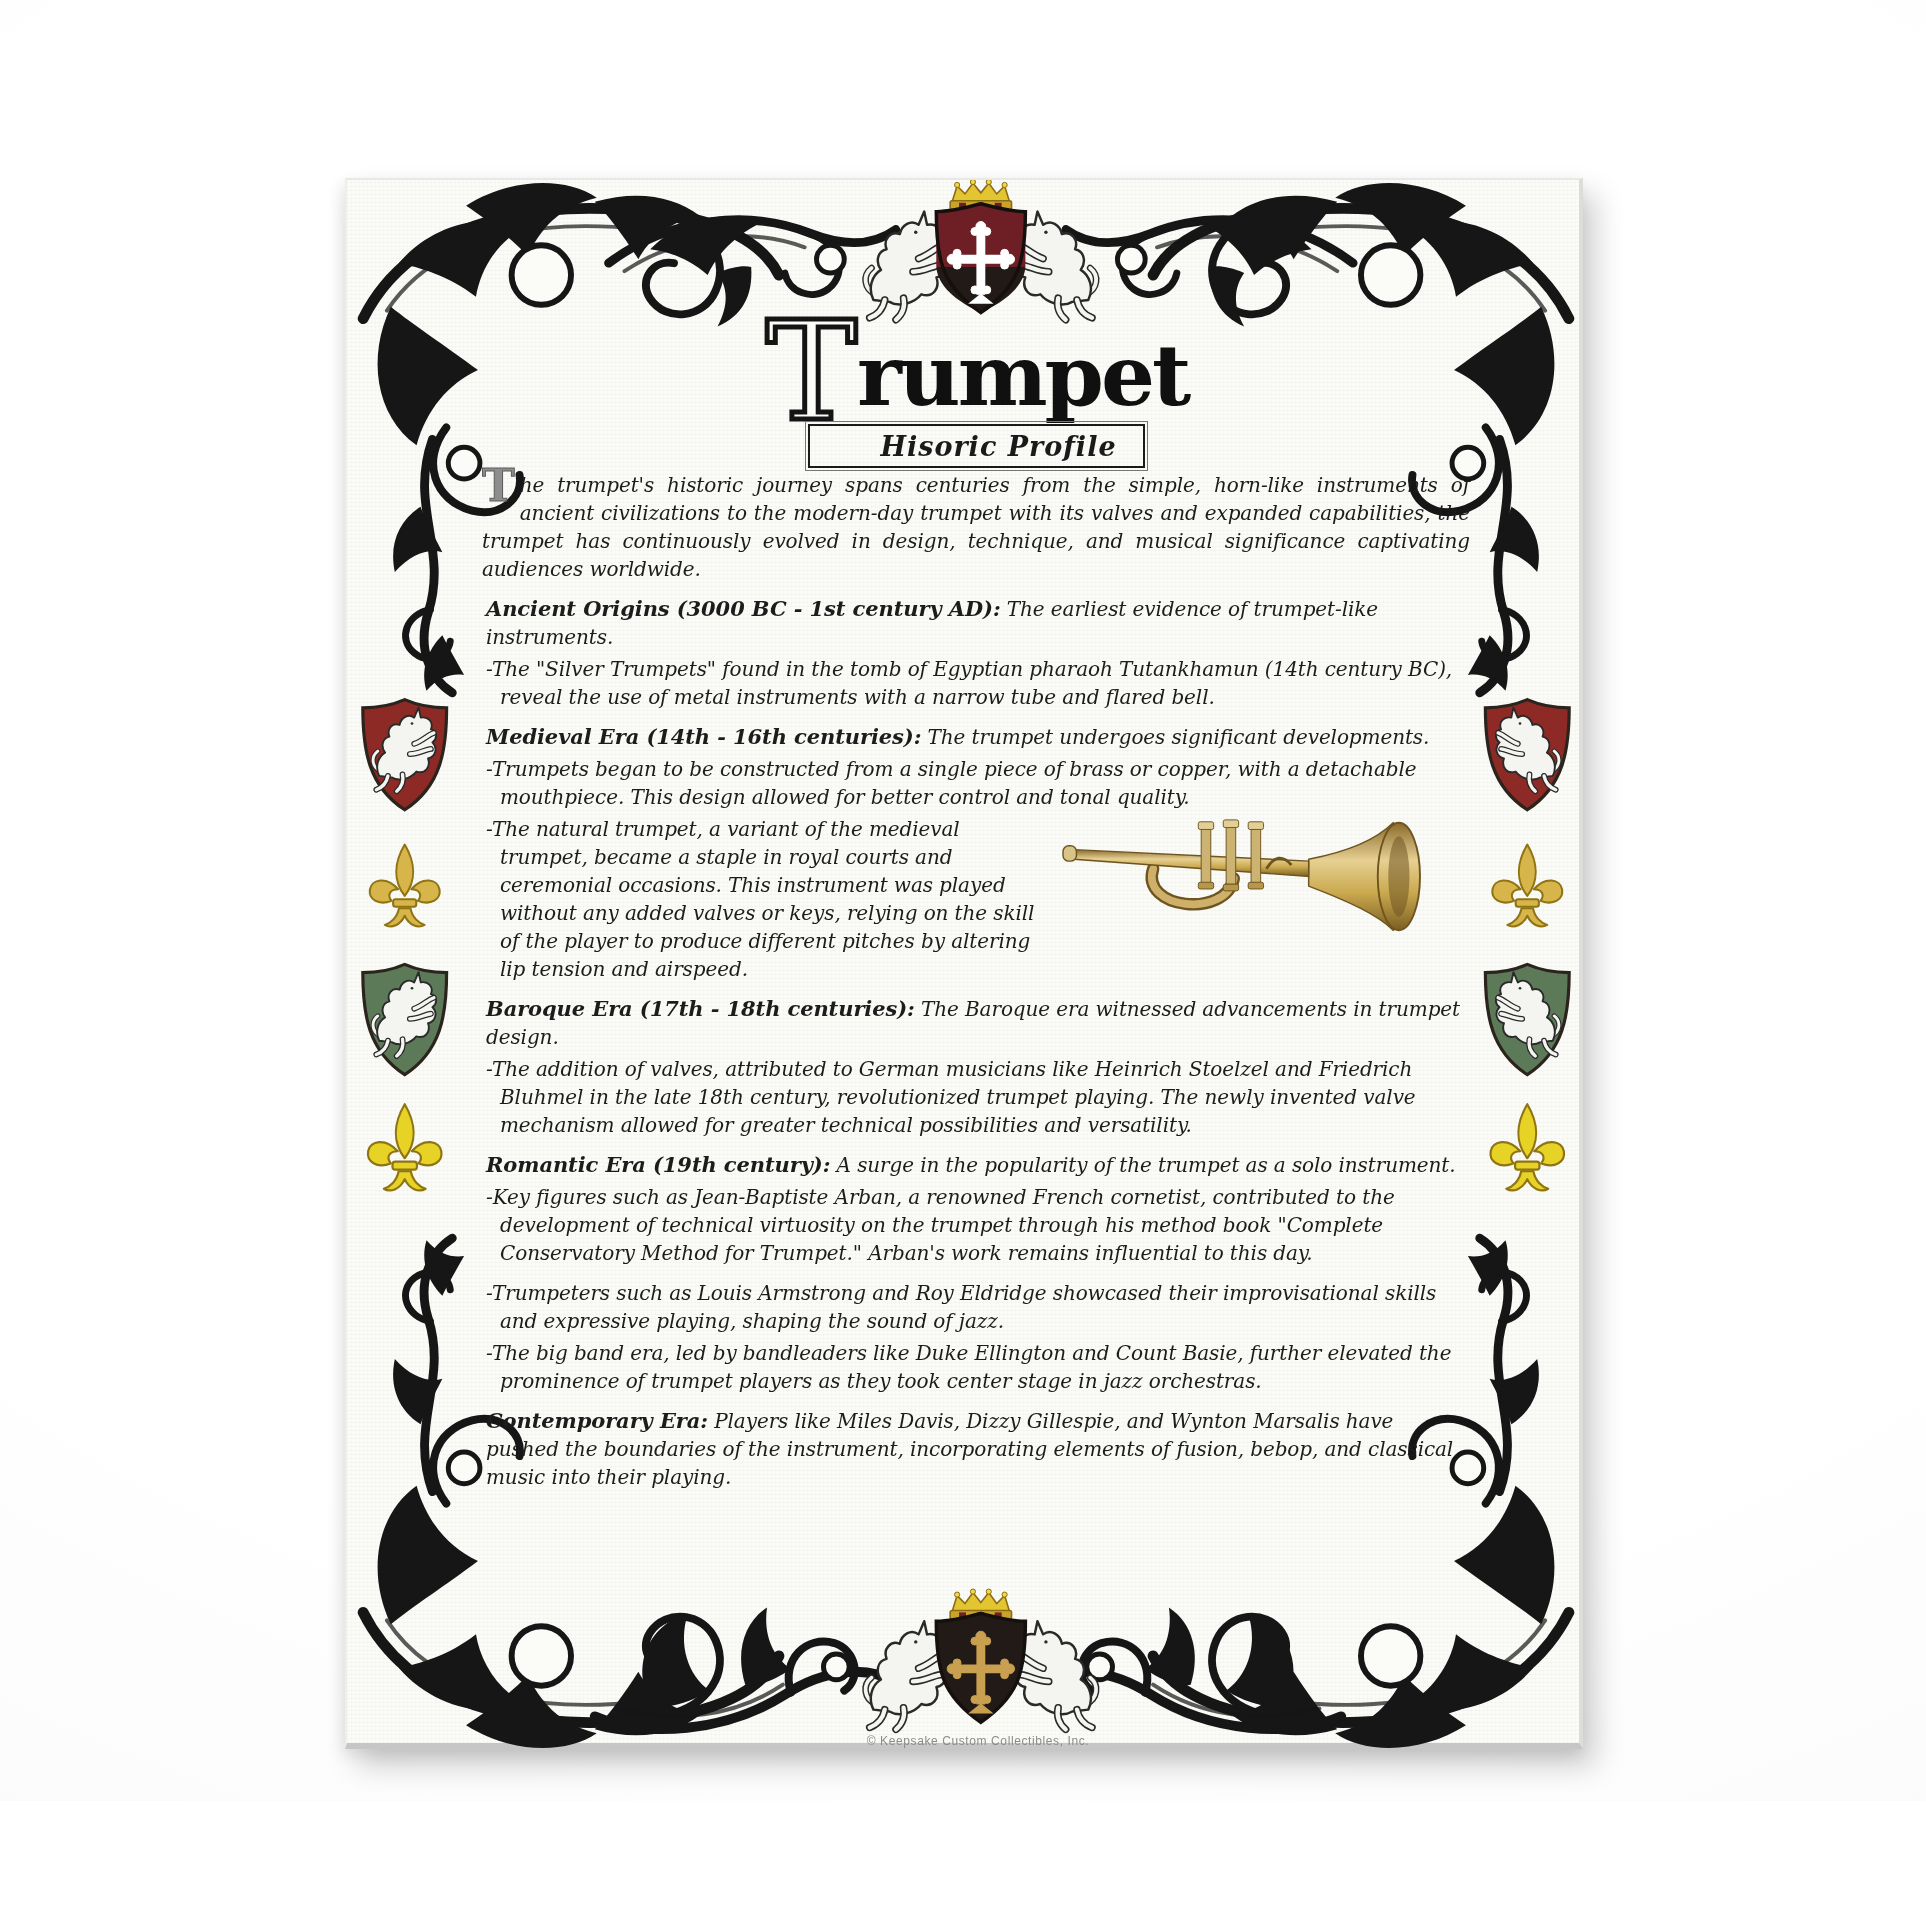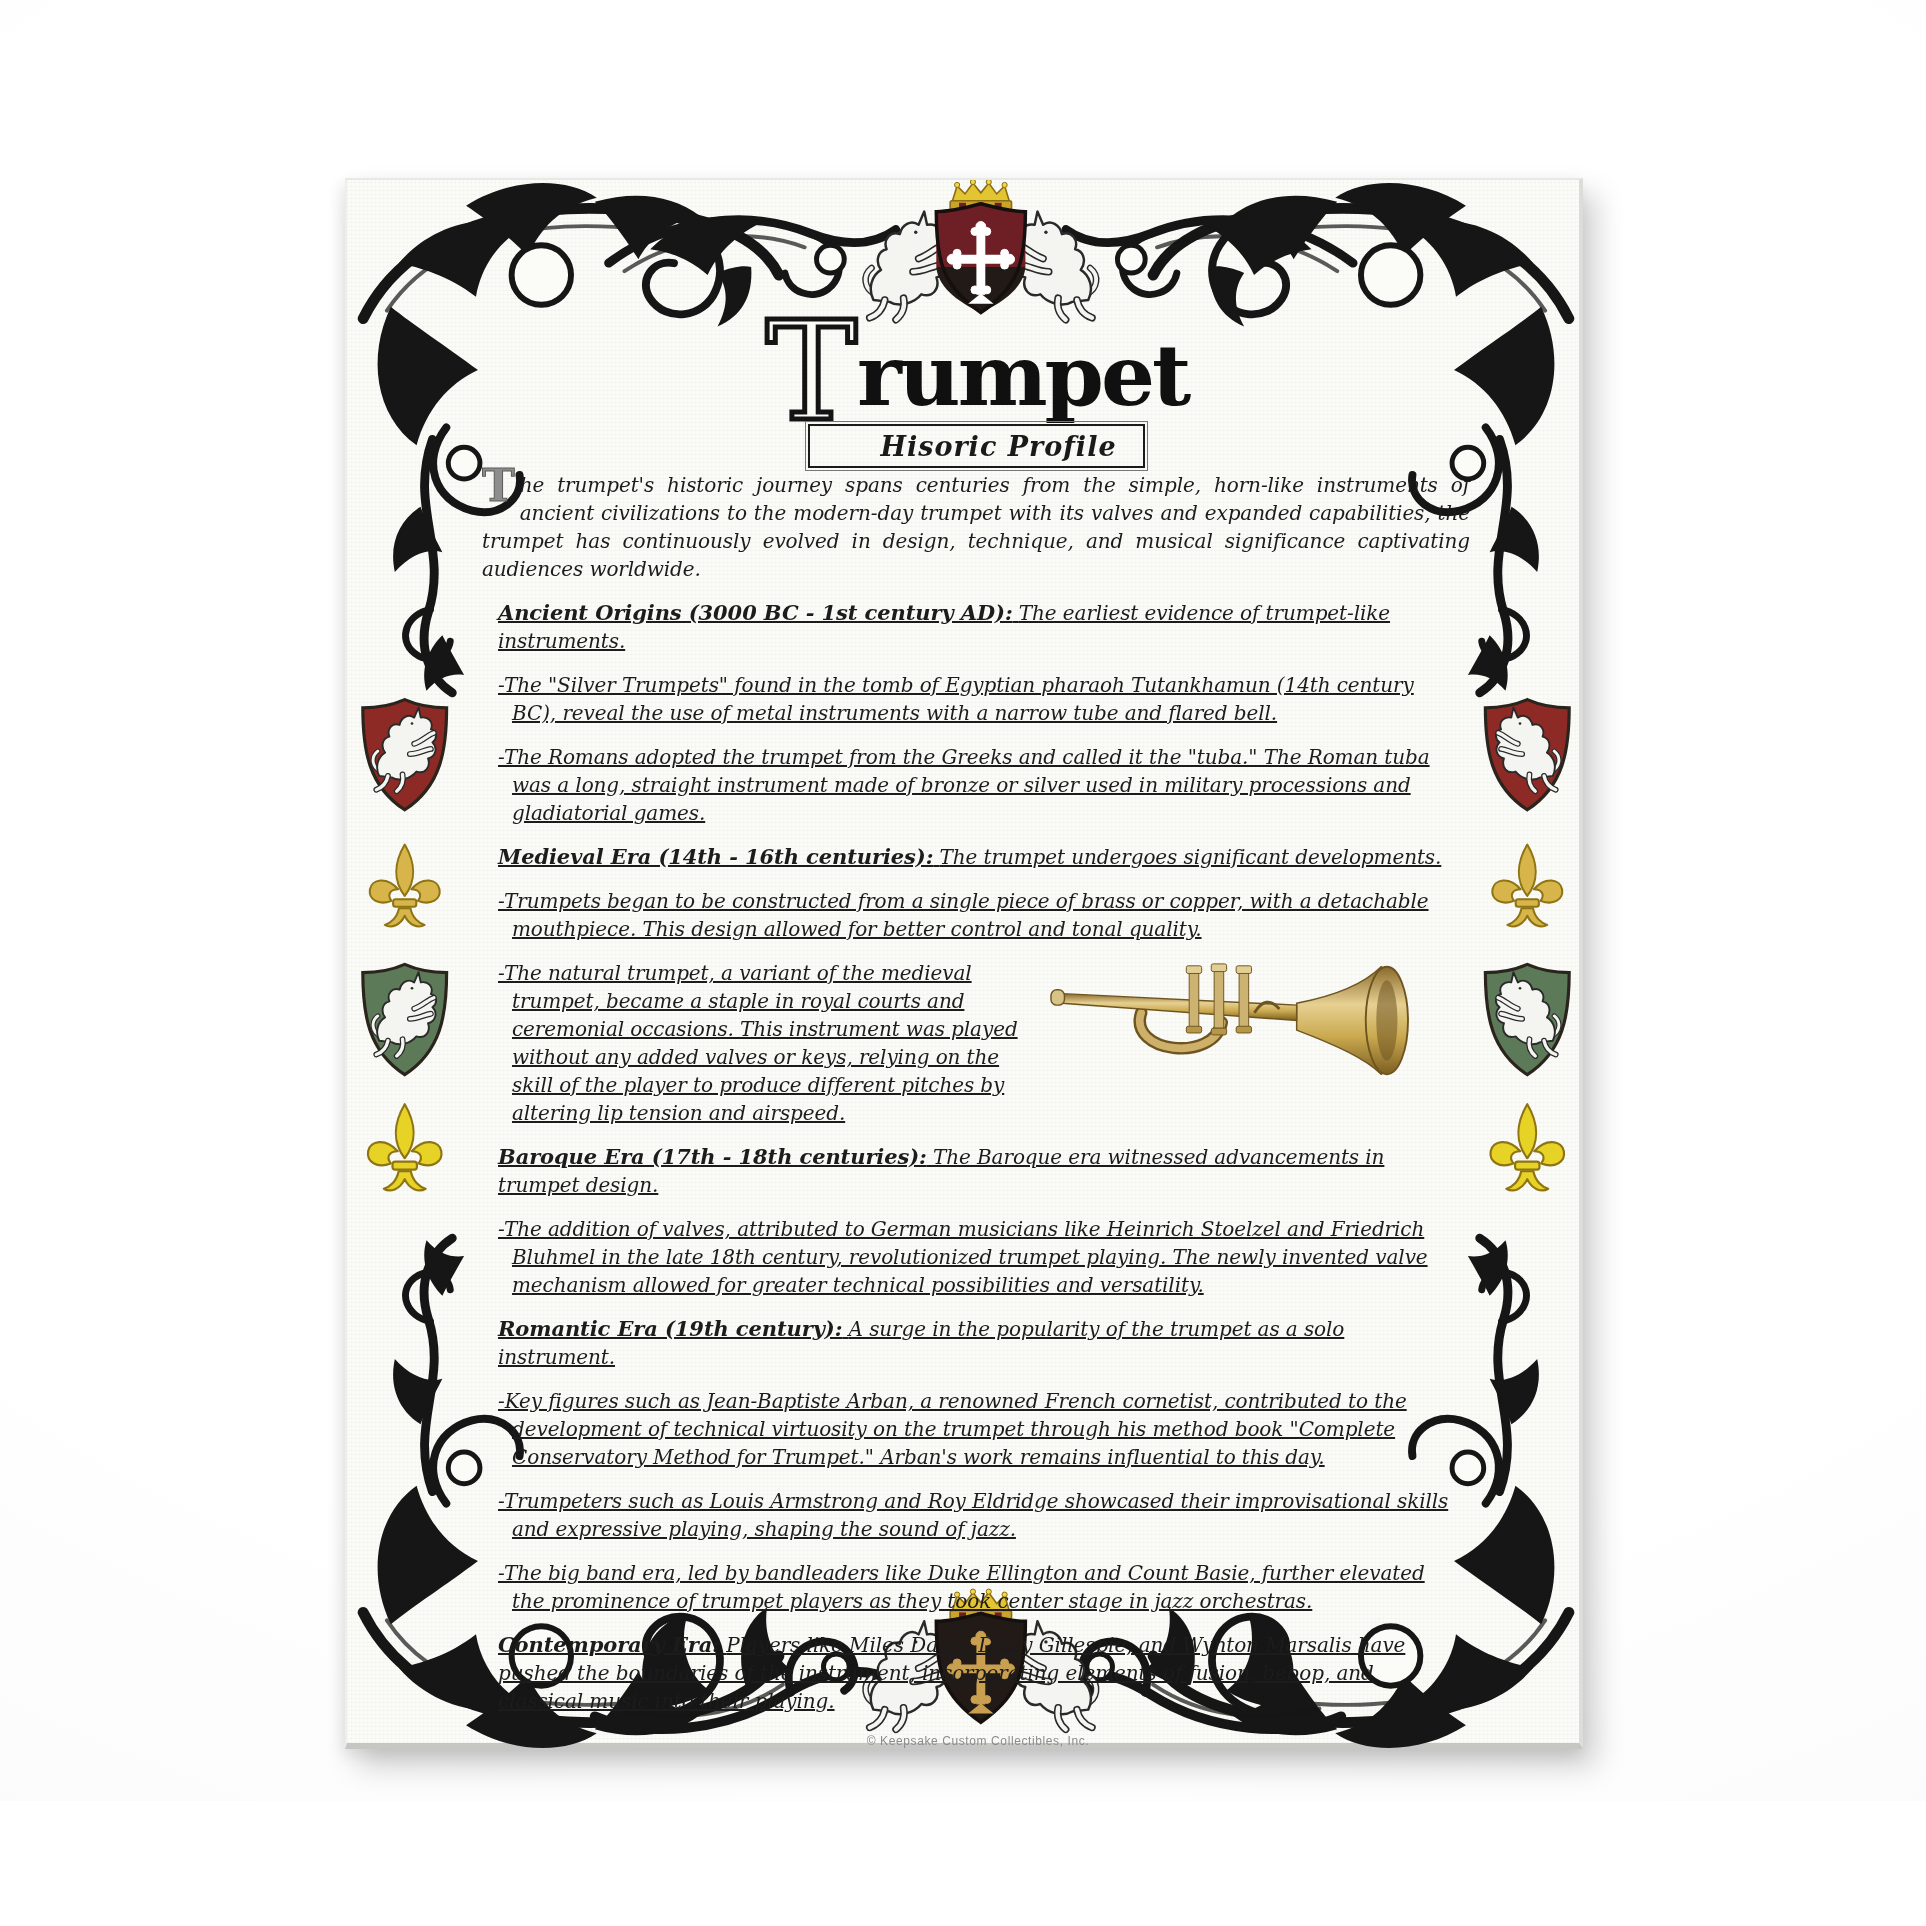--- a/index.html
+++ b/index.html
@@ -49,21 +49,21 @@
     position:absolute; left:135px; top:291px; width:988px;
     font-family:"DejaVu Serif", serif; font-style:italic;
     font-size:20px; line-height:28px; color:#1c1c1c; letter-spacing:-0.1px;
   }
   .intro { margin:0 0 12px 0; text-align:justify; }
   .dropcap {
     float:left; font-style:normal; font-weight:700; font-size:44px; line-height:30px;
     margin:0 5px 0 0; color:#8d8d8d; -webkit-text-stroke:1px #5c5c5c;
   }
   .era { margin:12px 0 0 0; }
-  .era p { margin:16px;text-decoration:underline; }
+  .era p { margin:4px; }
   .hd { font-weight:700; font-style:italic; font-size:21px; }
   .bullet { padding-left:14px; text-indent:-14px; }
   .trumpet-float {
     float:right; width:398px; height:119px; margin:2px 0 4px 16px;
     shape-outside: inset(0); display:block;
   }
 
   
   .copyright {
     position:absolute; left:0; top:1554px; width:1238px; text-align:center; padding-left:24px;
@@ -257,21 +257,20 @@
     <div class="subtitle-box">
       <span>Hisoric Profile</span>
     </div>
 
     <div class="textbody">
       <p class="intro"><span class="dropcap">T</span><span>he trumpet's historic journey spans centuries from the simple, horn-like instruments of ancient civilizations to the modern-day trumpet with its valves and expanded capabilities, the trumpet has continuously evolved in design, technique, and musical significance captivating audiences worldwide.</span></p>
 
       <div class="era">
         <p><span class="hd">Ancient Origins (3000 BC - 1st century AD):</span> <span>The earliest evidence of trumpet-like instruments.</span></p>
         <p class="bullet">-The "Silver Trumpets" found in the tomb of Egyptian pharaoh Tutankhamun (14th century BC), reveal the use of metal instruments with a narrow tube and flared bell.</p>
-        <p class="bullet">-The Romans adopted the trumpet from the Greeks and called it the "tuba." The Roman tuba was a long, straight instrument made of bronze or silver used in military processions and gladiatorial games.</p>
       </div>
 
       <div class="era">
         <p><span class="hd">Medieval Era (14th - 16th centuries):</span> <span>The trumpet undergoes significant developments.</span></p>
         <p class="bullet">-Trumpets began to be constructed from a single piece of brass or copper, with a detachable mouthpiece. This design allowed for better control and tonal quality.</p>
         <p class="bullet"><span class="trumpet-float"><svg viewBox="0 0 400 124" width="398" height="119" aria-hidden="true">
             <defs>
               <linearGradient id="brass" x1="0" y1="0" x2="0" y2="1">
                 <stop offset="0" stop-color="#8a6a2c"></stop>
                     <stop offset="0.35" stop-color="#e6d092"></stop>

